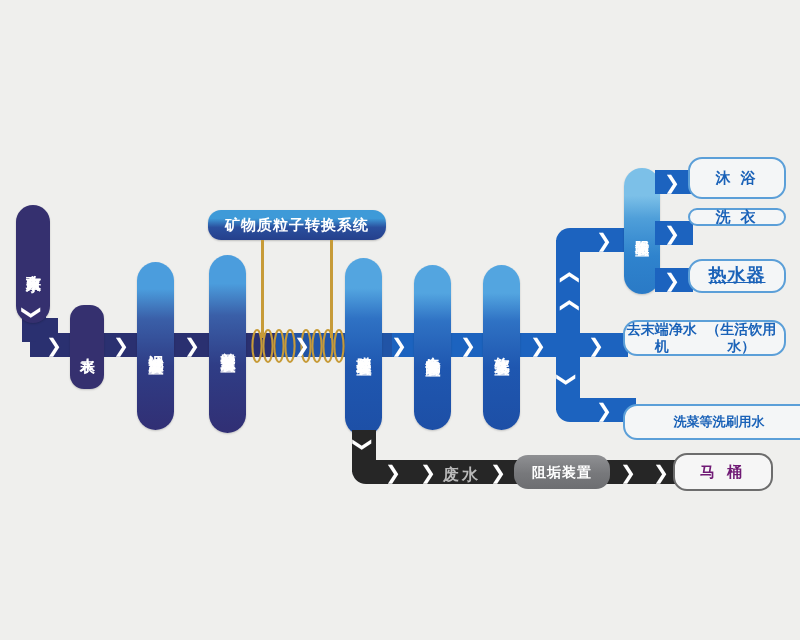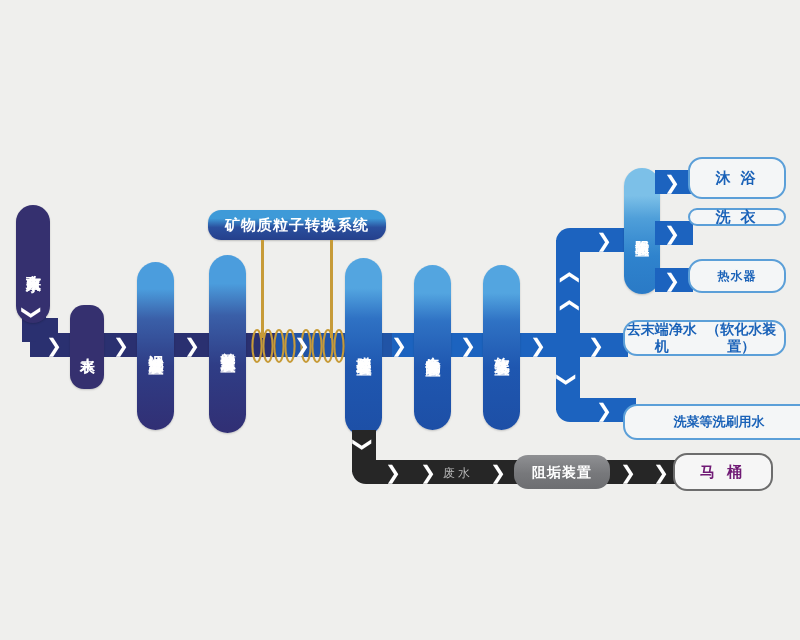--- a/index.html
+++ b/index.html
@@ -65,22 +65,22 @@
         user-select:none;}
   .chev.r{font-size:19px;}
   .chev.d{font-size:19px;}
   .chev.u{font-size:19px;}
 
   
   .jdot{position:absolute;width:16px;height:16px;border-radius:50%;
         background:#ffffff;}
 
   
-  .wlabel{position:absolute;color:#b9b9b9;font-weight:normal;
-          letter-spacing:3px;font-size:12px;}
+  .wlabel{position:absolute;color:#b9b9b9;font-weight:bold;
+          letter-spacing:3px;font-size:16px;}
 
   
   .feed{position:absolute;width:3px;background:#c79b38;}
   .coil{position:absolute;}
 </style>
 </head>
 <body>
 
 <div id="stage">
 
@@ -174,27 +174,27 @@
   <div class="chev r" style="left:664px;top:224px;">❯</div>
   <div class="pipe h blue-br" style="left:655px;top:268px;width:38px;"></div>
   <div class="chev r" style="left:664px;top:271px;">❯</div>
 
   <div class="rbox rbox-out" style="left:688px;top:157px;width:98px;height:42px;font-size:15px;letter-spacing:3px;">
     <span>沐 浴</span>
   </div>
   <div class="rbox rbox-out" style="left:688px;top:208px;width:98px;height:18px;font-size:15px;letter-spacing:3px;">
     <span>洗 衣</span>
   </div>
-  <div class="rbox rbox-out" style="left:688px;top:259px;width:98px;height:34px;font-size:12px;letter-spacing:1px;">
+  <div class="rbox rbox-out" style="left:688px;top:259px;width:98px;height:34px;font-size:18px;letter-spacing:1px;text-decoration:underline;">
     <span>热水器</span>
   </div>
 
   <div class="rbox rbox-out" style="left:623px;top:320px;width:163px;height:36px;font-size:14px;">
     <span>去末端净水机</span>
-    <span>（软化水装置）</span>
+    <span>（生活饮用水）</span>
   </div>
   <div class="rbox rbox-out" style="left:623px;top:392px;width:192px;height:36px;font-size:13px;margin-top:12px;">
     <span>洗菜等洗刷用水</span>
   </div>
 
   <div class="pipe v black" style="left:352px;top:430px;height:42px;"></div>
   <div class="elbow" style="left:352px;top:460px;width:40px;height:24px;background:#262626;border-bottom-left-radius:14px;"></div>
   <div class="pipe h black" style="left:380px;top:460px;width:144px;"></div>
   <div class="pipe h black" style="left:604px;top:460px;width:72px;"></div>
 

